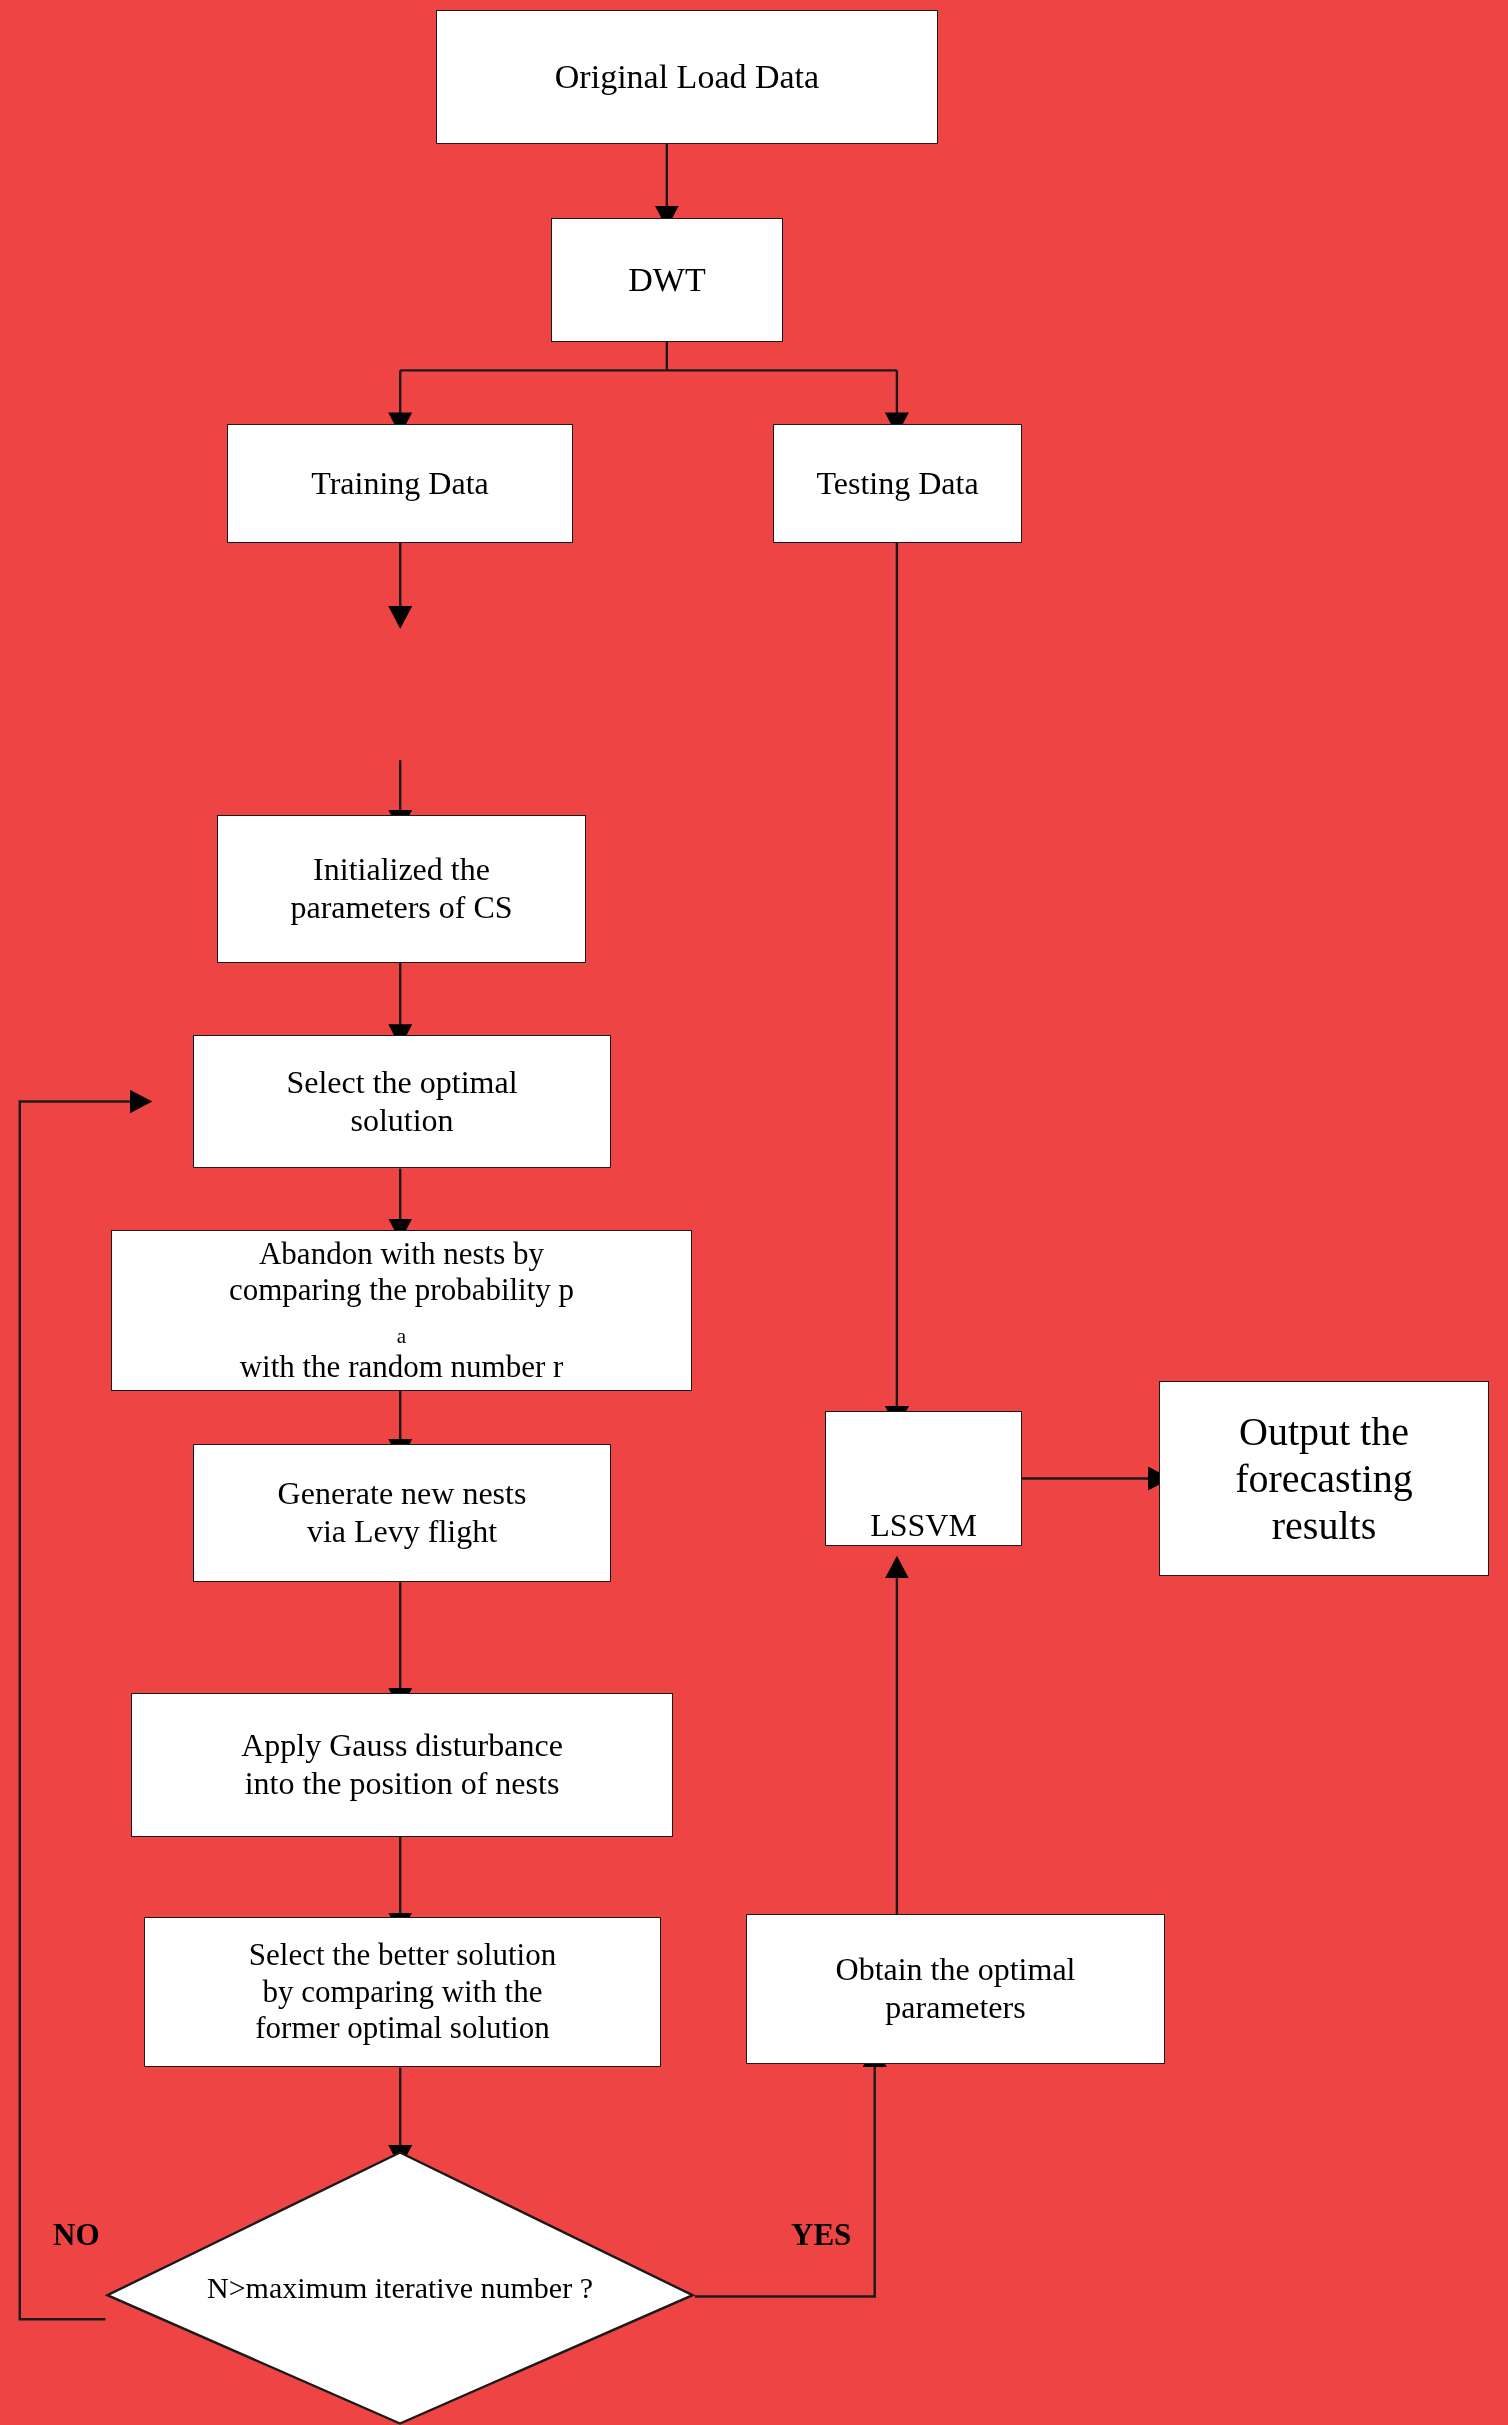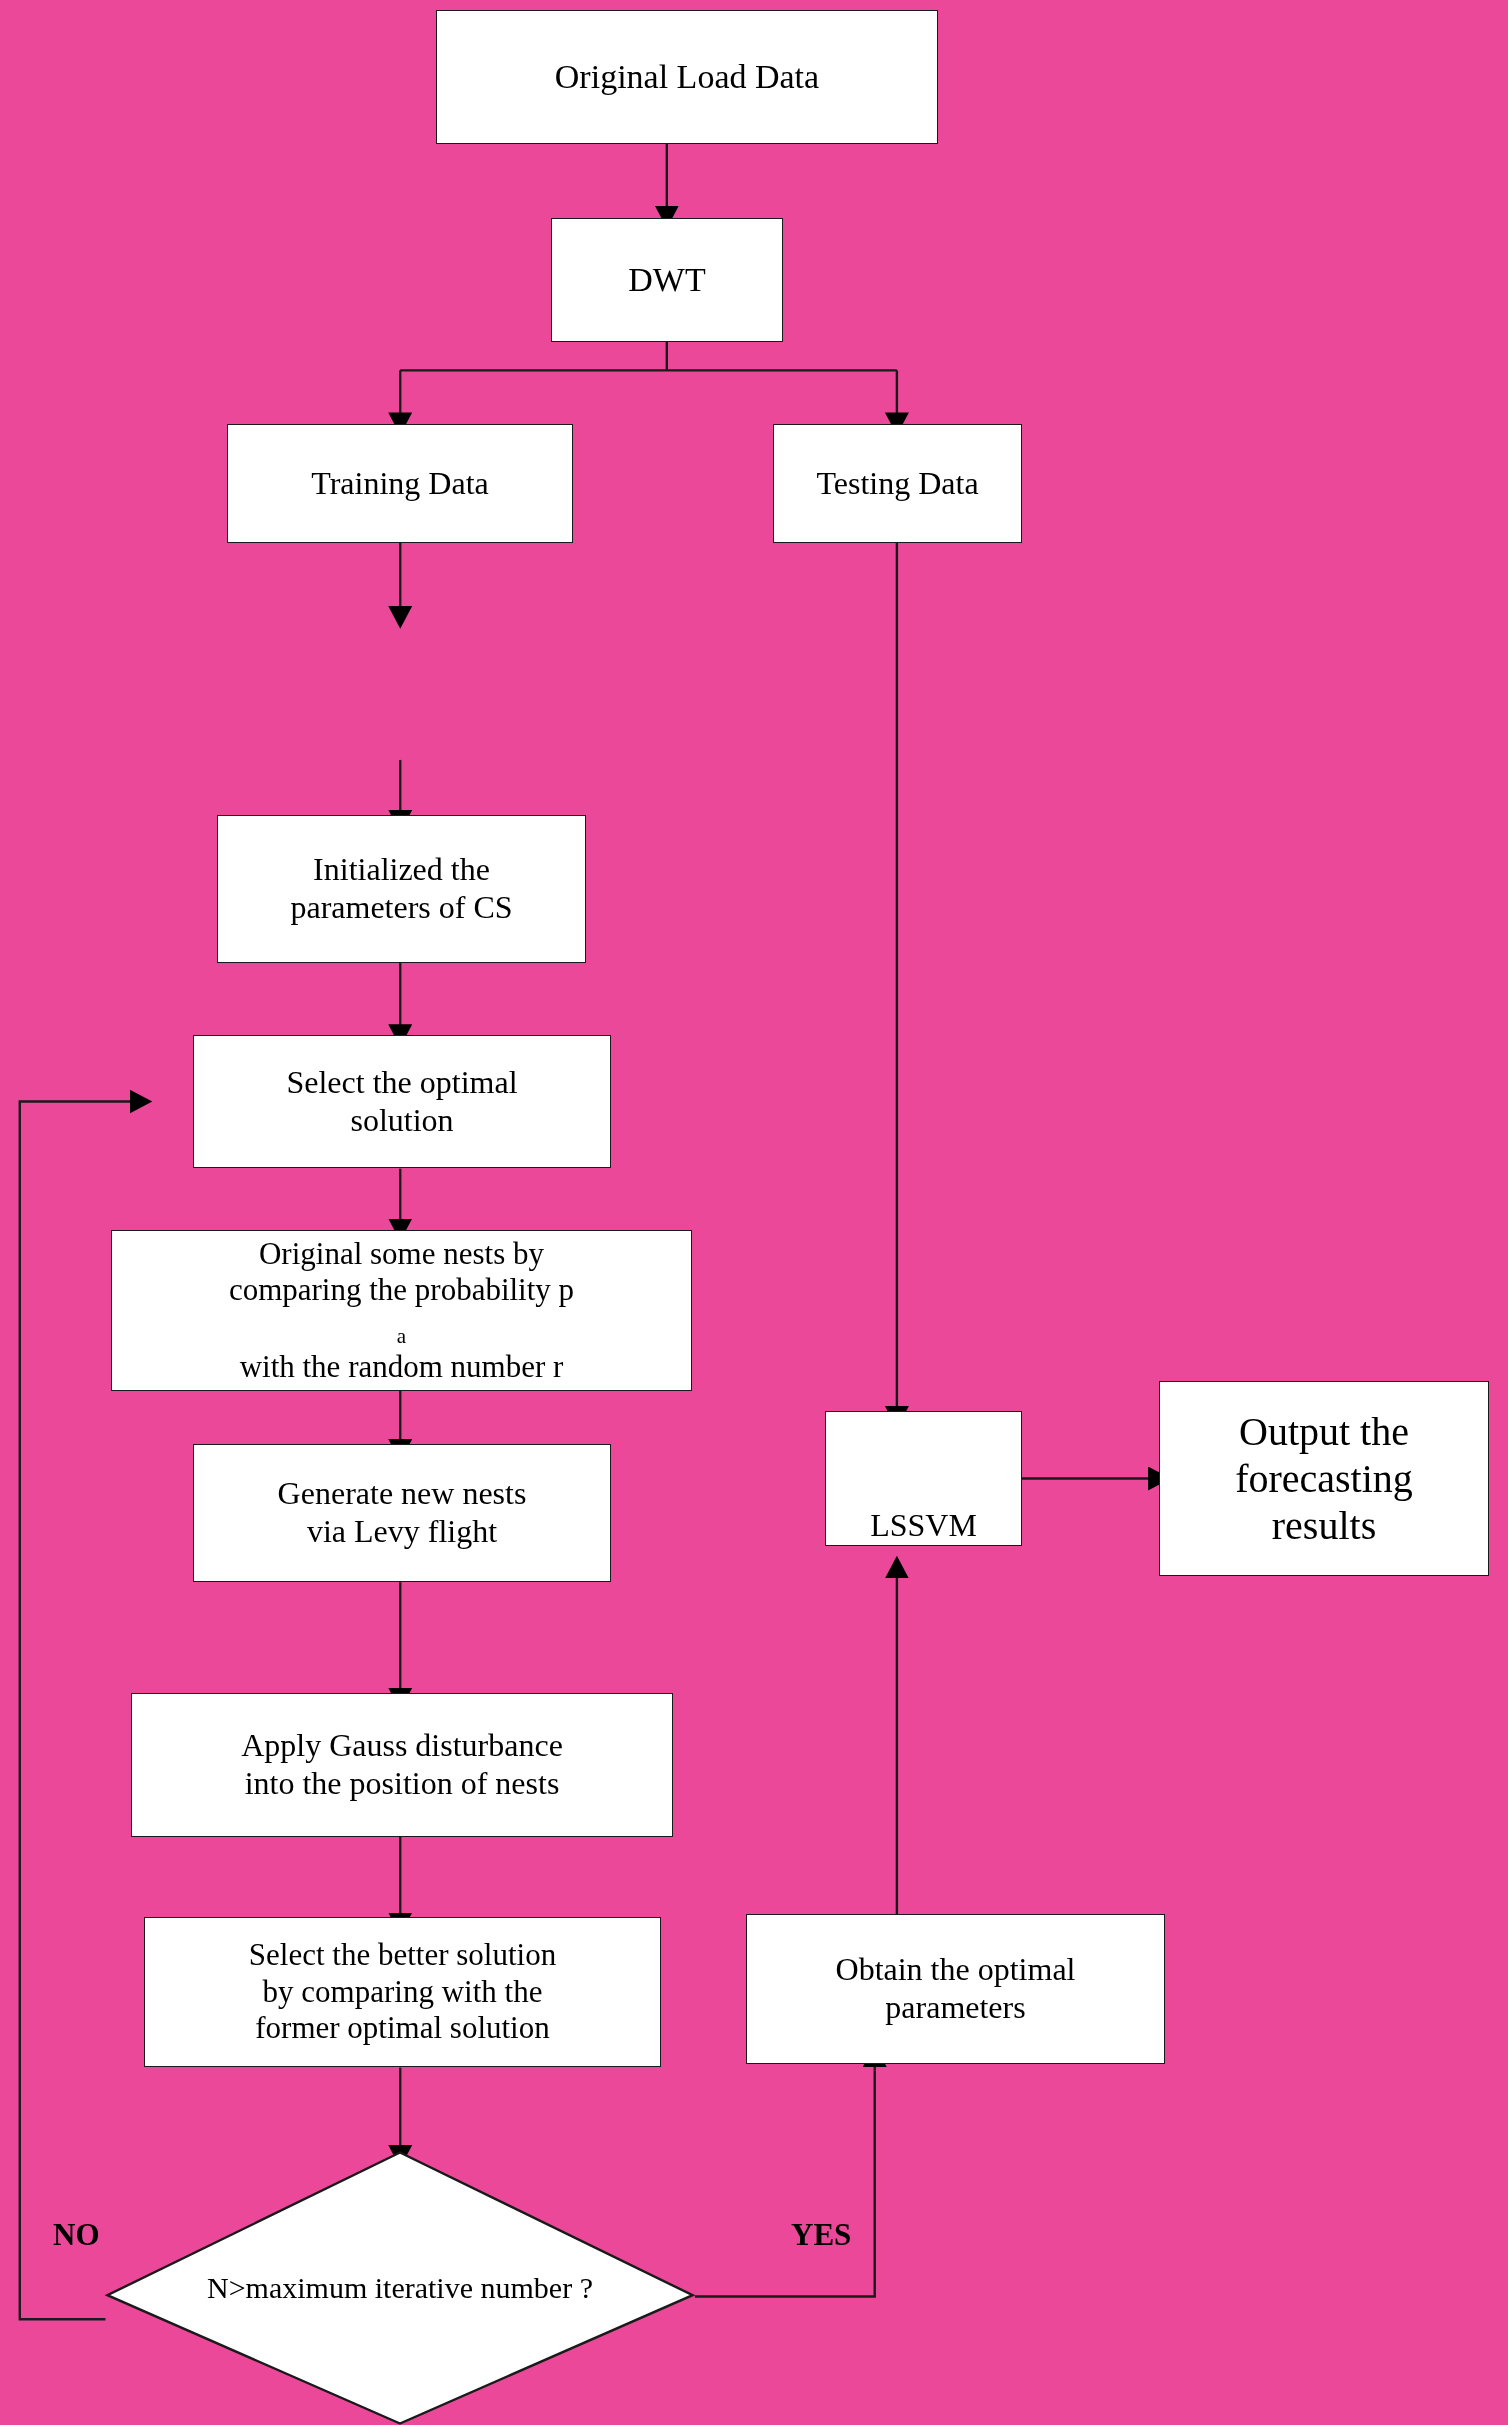--- a/index.html
+++ b/index.html
@@ -1,17 +1,17 @@
 <!DOCTYPE html>
 <html style="font-size:9.6px"><head>
 <meta charset="utf-8">
 <style>
   html,body{margin:0;padding:0;background:#fff;}
   body{width:1508px;height:2426px;font-family:"Liberation Serif",serif;overflow:hidden;}
-  #stage{position:relative;width:1508px;height:2426px;background:#ec4899;}
+  #stage{position:relative;width:1508px;height:2426px;background:#ef4444;}
   .node{position:absolute;box-sizing:border-box;border:1.8px solid #1a1a1a;background:#fff;
         display:flex;align-items:center;justify-content:center;text-align:center;
         font-family:"Liberation Serif",serif;color:#000;line-height:1.18;}
   .node span{display:block;padding:0 6px;}
   .lbl{position:absolute;font-family:"Liberation Serif",serif;font-weight:bold;color:#000;
        white-space:nowrap;}
   svg.edges{position:absolute;left:0;top:0;width:1508px;height:2426px;overflow:visible;}
   .diamond-wrap{position:absolute;}
   .diamond-text{position:absolute;left:0;top:0;width:100%;height:100%;
        display:flex;align-items:center;justify-content:center;text-align:center;
@@ -93,21 +93,21 @@
 
   <div class="node" style="left:193px;top:1035px;width:418px;height:133px;font-size:32px;">
     <span>
       <span>Select the optimal</span>
       <span>solution</span>
     </span>
   </div>
 
   <div class="node" style="left:111px;top:1230px;width:581px;height:161px;font-size:31px;">
     <span>
-      <span>Original some nests by</span>
+      <span>Abandon with nests by</span>
       <span><span>comparing the probability p</span><sub>a</sub></span>
       <span>with the random number r</span>
     </span>
   </div>
 
   <div class="node" style="left:193px;top:1444px;width:418px;height:138px;font-size:32px;">
     <span>
       <span>Generate new nests</span>
       <span>via Levy flight</span>
     </span>

